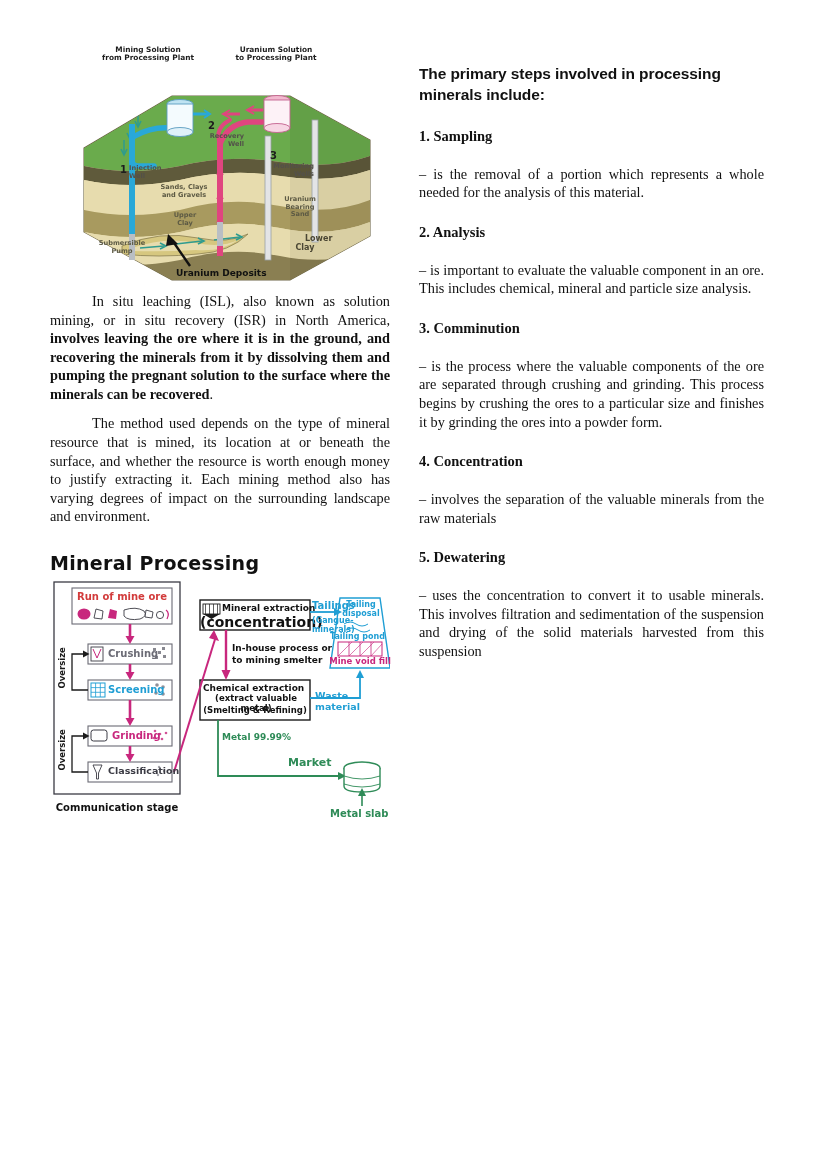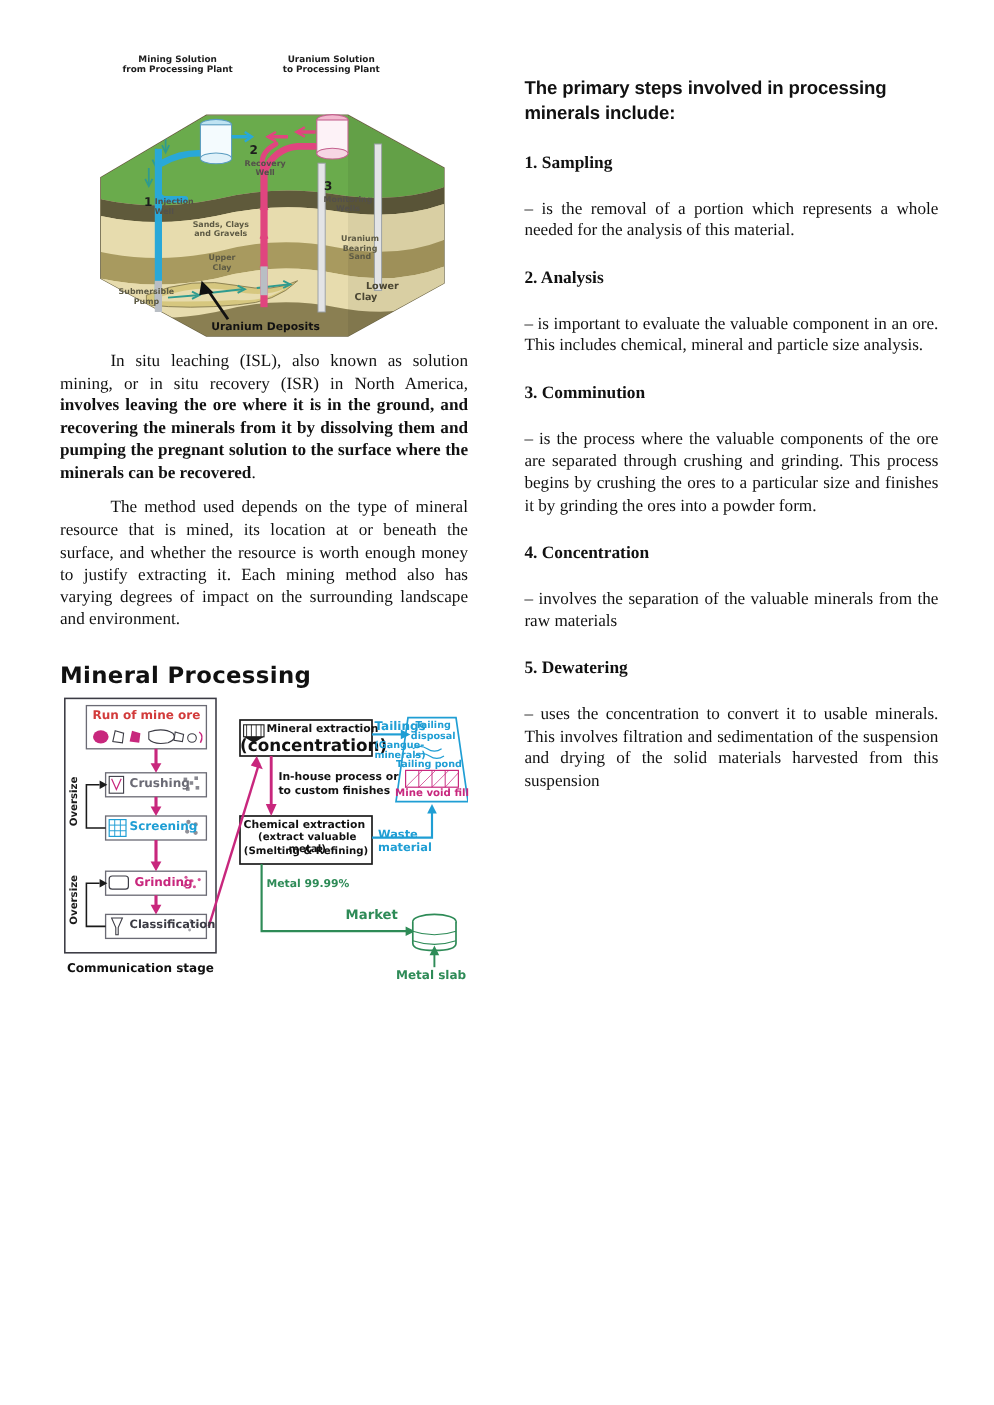--- a/index.html
+++ b/index.html
@@ -23,21 +23,21 @@
 
   
   .col-left {
     position: absolute;
     left: 50px;
     top: 44px;
     width: 340px;
   }
   .col-right {
     position: absolute;
-    left: 437px;
+    left: 419px;
     top: 64px;
     width: 345px;
   }
 
   
   .rc-heading {
     font-family: "Liberation Sans", sans-serif;
     font-weight: bold;
     font-size: 15.5px;
     line-height: 1.34;
@@ -123,21 +123,21 @@
     font-size: 10px;
     color: #1d1d1d;
   }
   .isl-well-label {
     position: absolute;
     font-family: "DejaVu Sans", sans-serif;
     font-weight: bold;
     font-size: 6.6px;
     line-height: 1.14;
     color: #53504a;
-    text-align: center;
+    text-align: right;
   }
   .isl-caption {
     position: absolute;
     font-family: "DejaVu Sans", sans-serif;
     font-weight: bold;
     font-size: 9px;
     color: #111;
   }
 
   
@@ -480,21 +480,21 @@
       <div class="flow-txt" style="left:262px; top:20px; font-size:10px; color:#1f9ed4;">Tailings</div>
       <div class="flow-txt" style="left:262px; top:36px; width:40px; font-size:8px; color:#1f9ed4; white-space:pre-line;">(Gangue-
 minerals)</div>
 
       <div class="flow-txt" style="left:292px; top:20px; width:38px; text-align:center; font-size:8px; color:#1f9ed4; white-space:pre-line;">Tailing
 disposal</div>
       <div class="flow-txt" style="left:280px; top:52px; width:62px; text-align:left; font-size:8px; color:#1f9ed4;">Tailing pond</div>
       <div class="flow-txt" style="left:278px; top:77px; width:64px; text-align:center; font-size:8.5px; color:#c8277d;">Mine void fill</div>
 
       <div class="flow-txt" style="left:182px; top:62px; width:104px; font-size:9px; color:#111; white-space:pre-line; line-height:1.35;">In-house process or
-to custom finishes</div>
+to mining smelter</div>
 
       <div class="flow-txt" style="left:153px; top:103px; font-size:9px; color:#111;">Chemical extraction</div>
       <div class="flow-txt" style="left:150px; top:114px; width:112px; text-align:center; font-size:8.5px; color:#111;">(extract valuable metal)</div>
       <div class="flow-txt" style="left:150px; top:126px; width:110px; text-align:center; font-size:8.5px; color:#111;">(Smelting &amp; Refining)</div>
 
       <div class="flow-txt" style="left:265px; top:111px; font-size:9.5px; color:#1f9ed4;">Waste material</div>
 
       <div class="flow-txt" style="left:172px; top:152px; font-size:9px; color:#2e8b57;">Metal 99.99%</div>
       <div class="flow-txt" style="left:238px; top:177px; font-size:11px; color:#2e8b57;">Market</div>
       <div class="flow-txt" style="left:280px; top:228px; font-size:10px; color:#2e8b57;">Metal slab</div>

